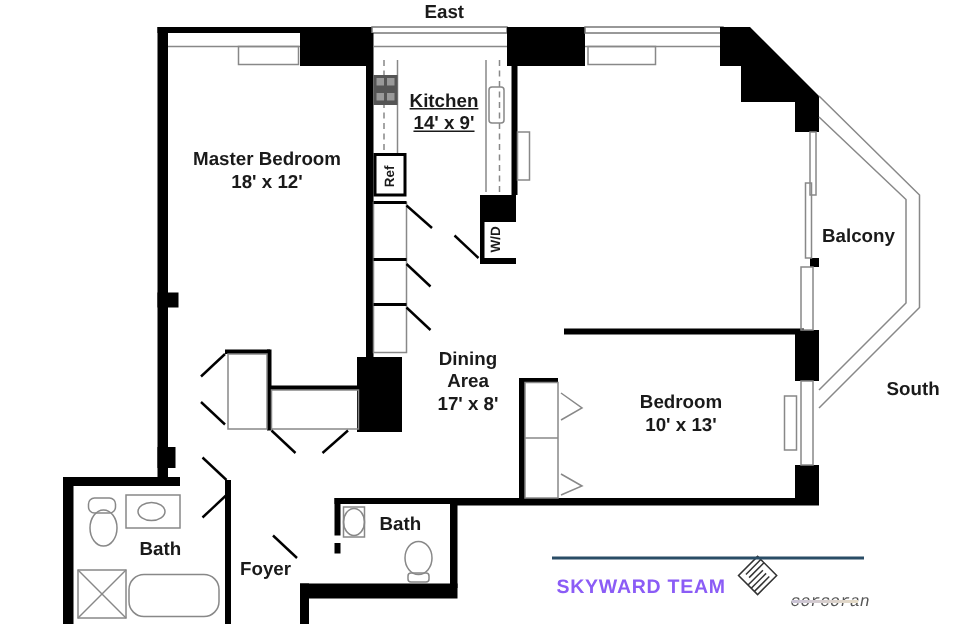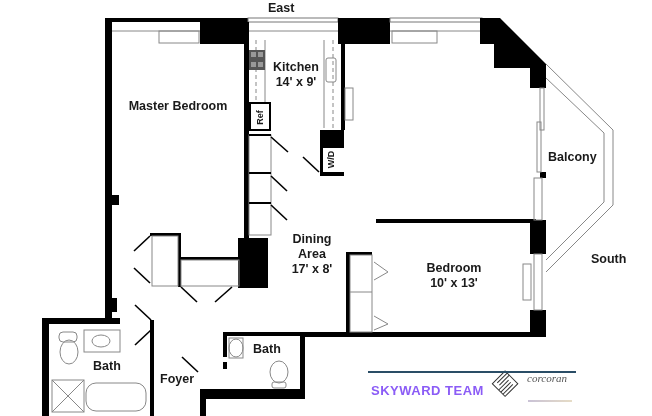--- a/index.html
+++ b/index.html
@@ -2,21 +2,21 @@
 <html><head>
 <meta charset="utf-8">
 <style>
   html, body { margin: 0; padding: 0; background: #ffffff; }
   body { width: 652px; height: 416px; position: relative; overflow: hidden; font-family: "Liberation Sans", sans-serif; }
   svg { position: absolute; left: 0; top: 0; }
   .lbl { position: absolute; font-weight: bold; color: #1a1a1a; text-align: center; line-height: 15px; font-size: 12.5px; white-space: nowrap; }
   .dir { font-size: 12.5px; }
   .brand-line { position: absolute; left: 368px; top: 371px; width: 208px; height: 1.5px; background: #2a4d66; }
   .team { position: absolute; left: 371px; top: 383px; font-size: 13px; font-weight: bold; letter-spacing: 0.5px; color: #8b5cf6; }
-  .corc { position: absolute; left: 527px; top: 372px; font-family: Liberation Serif, serif; font-style: italic; font-size: 11px; color: #555; }
+  .corc { position: absolute; left: 527px; top: 396px; font-family: Liberation Mono, monospace; font-style: italic; font-size: 11px; color: #555; }
   .corc-line { position: absolute; left: 528px; top: 400px; width: 44px; height: 1.5px; background: linear-gradient(90deg,#c9c2d6,#e6dcc6); }
 </style>
 </head>
 <body>
 
 <svg width="652" height="416" viewBox="0 0 652 416">
   <g fill="#000" stroke="none">
 
     <rect x="105" y="18" width="7" height="300"></rect>
     <rect x="105" y="18" width="95" height="4"></rect>
@@ -140,27 +140,28 @@
   <g transform="translate(498,378) rotate(45)" fill="none" stroke="#333" stroke-width="1">
     <rect x="0" y="-10" width="18" height="18"></rect>
     <line x1="3" y1="-10" x2="3" y2="4"></line>
       <line x1="6" y1="-10" x2="6" y2="4"></line>
     <line x1="9" y1="-6" x2="9" y2="8"></line>
       <line x1="12" y1="-6" x2="12" y2="8"></line>
     <line x1="15" y1="-6" x2="15" y2="8"></line>
   </g>
 </svg>
 
-<div class="lbl dir" style="left:268px; top:1px;">East</div>
+<div class="lbl dir" style="left:283px; top:1px;">East</div>
 <div class="lbl dir" style="left:591px; top:252px;">South</div>
 
 <div class="lbl" style="left:122px; top:99px; width:112px;">
   <div>Master Bedroom</div>
+  <div>18' x 12'</div>
 </div>
-<div class="lbl" style="left:268px; top:60px; width:56px;">
+<div class="lbl" style="left:268px; top:60px; width:56px;text-decoration:underline;">
   <div>Kitchen</div>
   <div>14' x 9'</div>
 </div>
 <div class="lbl" style="left:400px; top:115px; width:84px;">
 </div>
 <div class="lbl" style="left:284px; top:232px; width:56px;">
   <div>Dining</div>
   <div>Area</div>
   <div>17' x 8'</div>
 </div>

